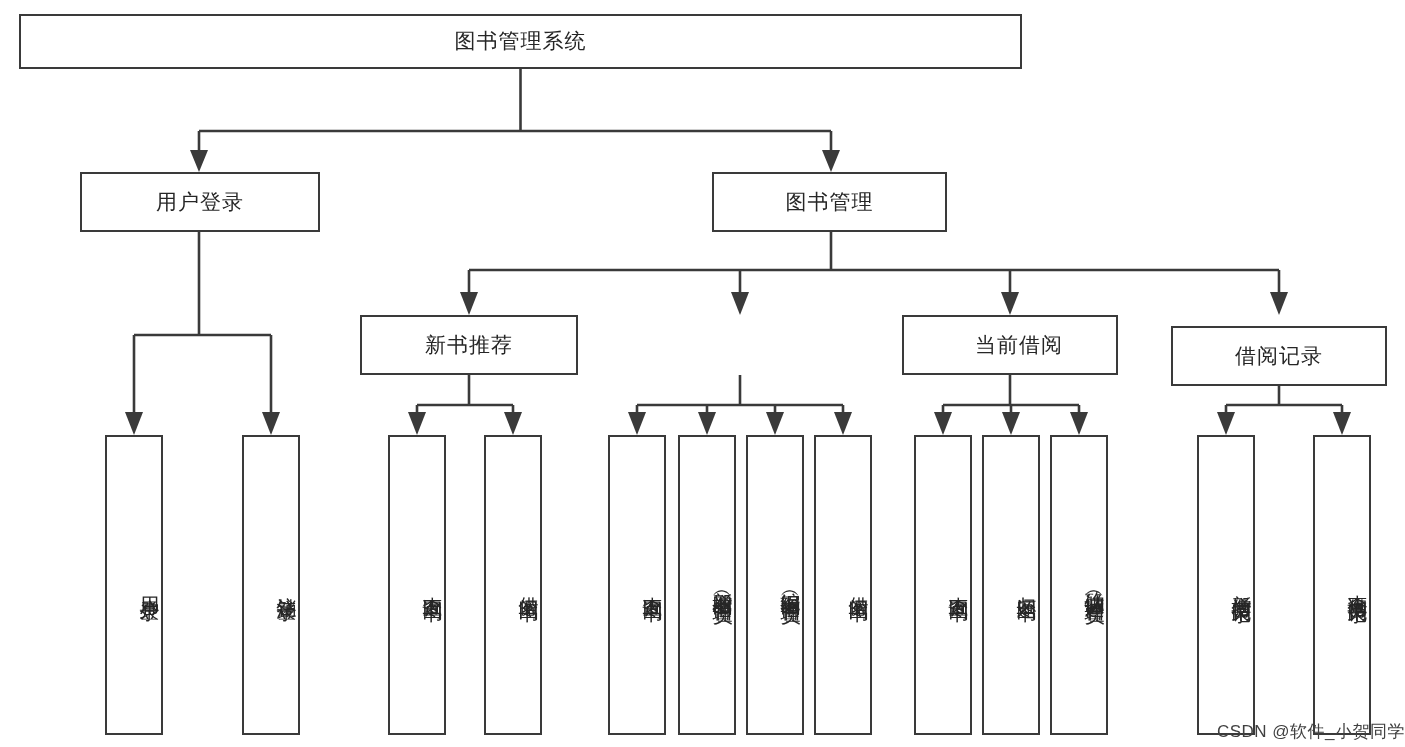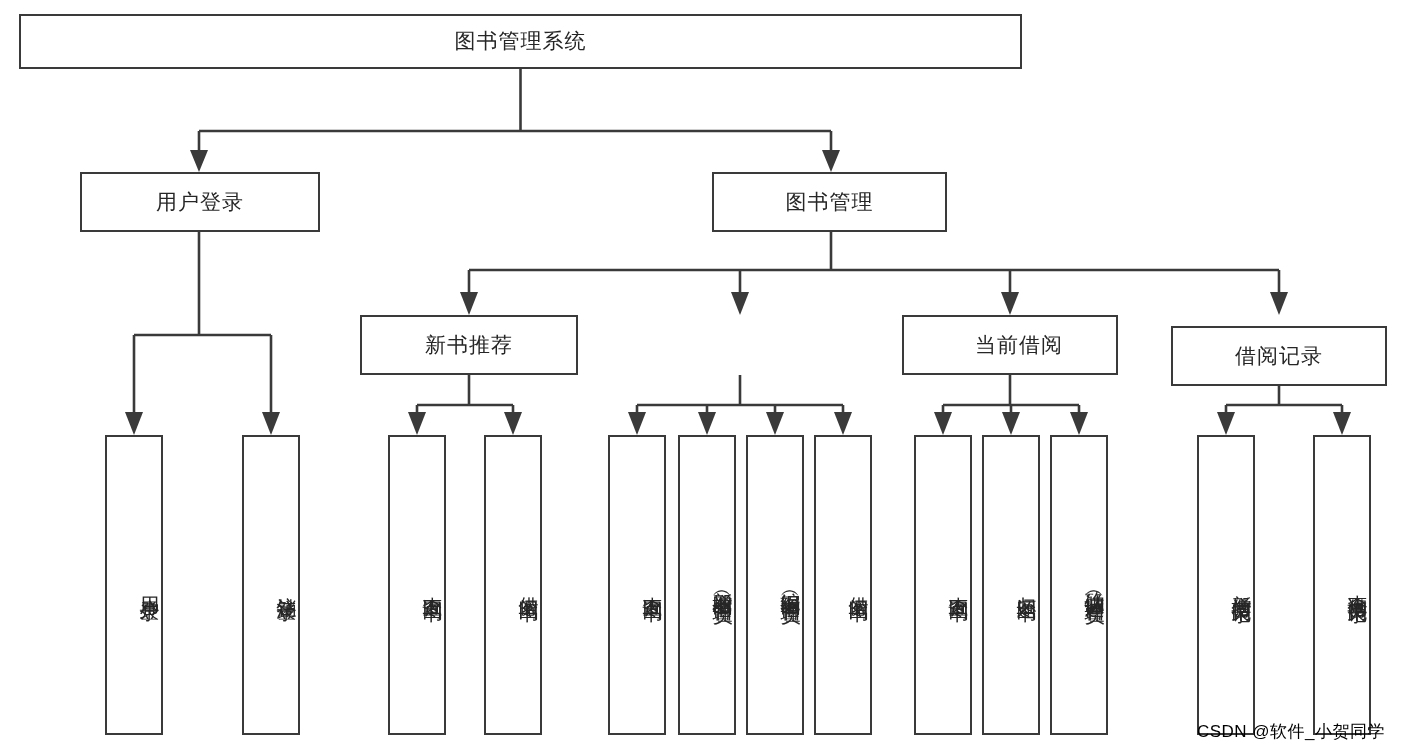--- a/index.html
+++ b/index.html
@@ -59,24 +59,24 @@
     stroke: #3a3a3a;
     stroke-width: 2.6;
     fill: none;
     stroke-linecap: butt;
   }
   .arrow-head {
     fill: #3a3a3a;
   }
   #watermark {
     position: absolute;
-    right: 20px;
+    right: 0;
     bottom: 4px;
     font-size: 17px;
-    color: #000000;
+    color: #404040;
     letter-spacing: 0.5px;
     white-space: nowrap;
     margin-top: 20px;
   }
 </style>
 </head>
 <body>
 
 <div id="canvas">
 

